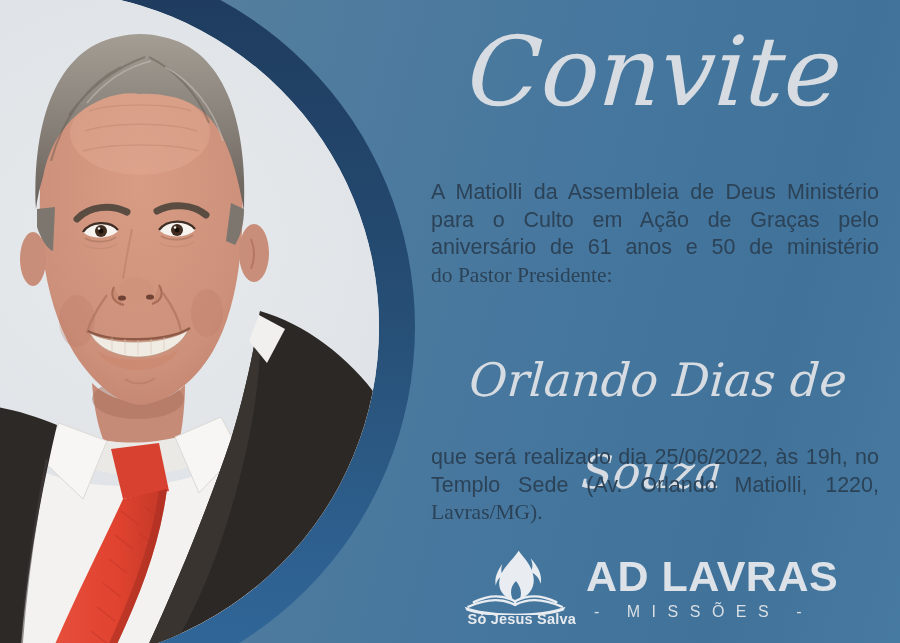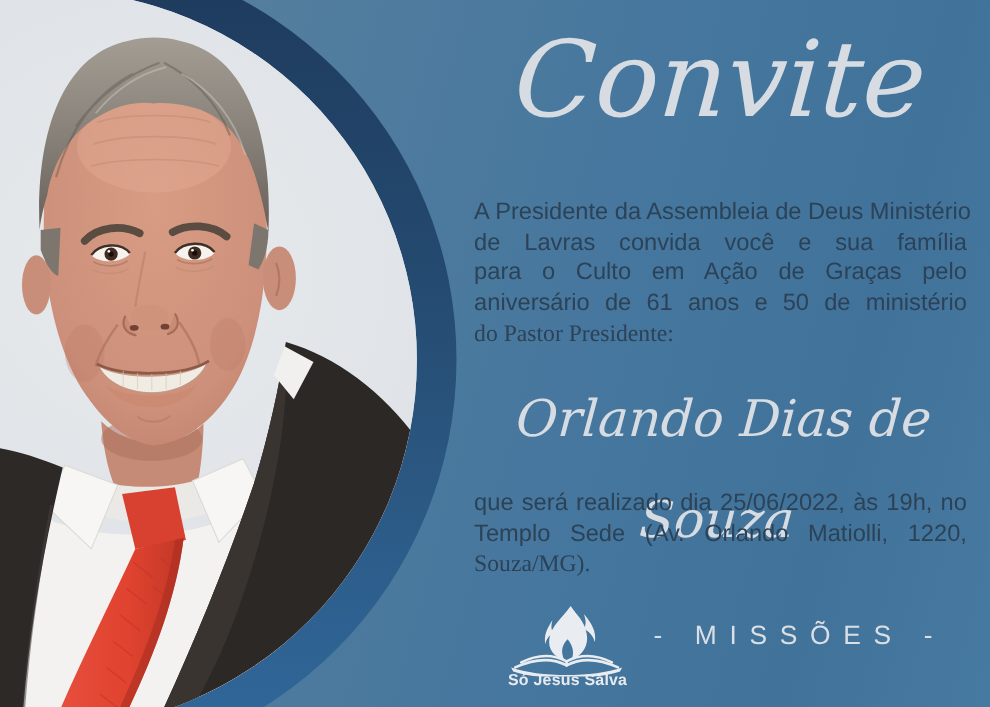--- a/index.html
+++ b/index.html
@@ -28,26 +28,26 @@
     font-size:96px;line-height:124px;font-weight:normal;}
   .para{position:absolute;left:1px;width:448px;color:#2b4257;
     font-size:21.5px;line-height:27.7px;}
   .para1{top:179px;}
   .para2{top:444px;}
   .jline{text-align:justify;text-align-last:justify;height:27.7px;white-space:nowrap;}
   .jlast{text-align:left;height:27.7px;white-space:nowrap;font-family:Liberation Serif, serif;}
   .pastor-name{position:absolute;top:334px;left:0;width:100%;text-align:center;
     font-size:46px;line-height:92px;}
   .logo{position:absolute;top:549px;left:26px;width:398px;display:flex;align-items:flex-start;}
-  .logo-icon-block{width:120px;flex:0 0 auto;text-align:center;}
+  .logo-icon-block{width:120px;flex:0 0 auto;text-align:right;}
   .logo-icon-block svg{display:block;margin:0 auto;}
   .logo-tagline{margin-top:-4px;font-size:14.5px;font-weight:bold;color:#e7ebef;letter-spacing:.2px;white-space:nowrap;}
   .logo-text-block{margin-left:10px;flex:1;}
   .church-name{font-size:43px;line-height:44px;font-weight:bold;color:#dce2e8;letter-spacing:.5px;white-space:nowrap;margin-top:5px;}
-  .ministry-line{margin-top:15px;font-size:24px;color:#d9dfe4;letter-spacing:11.5px;white-space:nowrap;padding-left:8px;}
+  .ministry-line{margin-top:5px;font-size:16px;color:#d9dfe4;letter-spacing:11.5px;white-space:nowrap;padding-left:8px;}
 </style>
 </head>
 <body>
 
 <div class="canvas">
 
   <div class="ring"></div>
 
   <div class="photo-circle">
     <svg viewBox="0 0 672 672">
@@ -178,33 +178,32 @@
         <path d="M418,388 C426,394 440,394 448,387" stroke="#b57d66" stroke-width="1.8" fill="none" opacity="0.65"></path>
       </g>
     </svg>
   </div>
 
   <div class="content">
 
     <div class="title script">Convite</div>
 
     <div class="para para1">
-      <div class="jline">A Presidente da Assembleia de Deus Ministério</div>
-      <div class="jline">de Lavras convida você e sua família</div>
+      <div class="jline">A Matiolli da Assembleia de Deus Ministério</div>
       <div class="jline">para o Culto em Ação de Graças pelo</div>
       <div class="jline">aniversário de 61 anos e 50 de ministério</div>
       <div class="jlast">do Pastor Presidente:</div>
     </div>
 
     <div class="pastor-name script">Orlando Dias de Souza</div>
 
     <div class="para para2">
       <div class="jline">que será realizado dia 25/06/2022, às 19h, no</div>
       <div class="jline">Templo Sede (Av. Orlando Matiolli, 1220,</div>
-      <div class="jlast">Souza/MG).</div>
+      <div class="jlast">Lavras/MG).</div>
     </div>
 
     <div class="logo">
       <div class="logo-icon-block">
         <svg width="112" height="66" viewBox="0 0 120 72">
           <g fill="#e9edf1">
             <path d="M63,2 C55,14 44,21 42,34 C40,45 47,53 57,56 C53,48 54,41 60,35 C65,41 67,48 64,55 C75,51 81,41 79,30 C77,17 69,11 63,2 Z"></path>
             <path d="M76,10 C83,18 89,27 87,38 C85,31 81,27 76,25 C79,20 78,15 76,10 Z"></path>
             <path d="M45,16 C40,24 36,31 38,40 C39,34 42,31 46,29 C43,25 44,20 45,16 Z"></path>
           </g>
@@ -212,18 +211,19 @@
             <path d="M14,58 C30,50 46,50 59,57"></path>
             <path d="M59,57 C72,50 88,50 104,58"></path>
             <path d="M8,63 C28,54 46,54 59,61 C72,54 90,54 110,63"></path>
             <path d="M59,57 L59,61"></path>
           </g>
           <path d="M4,63 C32,73 86,73 114,63 L112,67 C86,76 32,76 6,67 Z" fill="#e9edf1"></path>
         </svg>
         <div class="logo-tagline">Só Jesus Salva</div>
       </div>
       <div class="logo-text-block">
+        <div class="church-name">AD LAVRAS</div>
         <div class="ministry-line">- MISSÕES -</div>
       </div>
     </div>
 
   </div>
 </div>
 
 </body></html>

